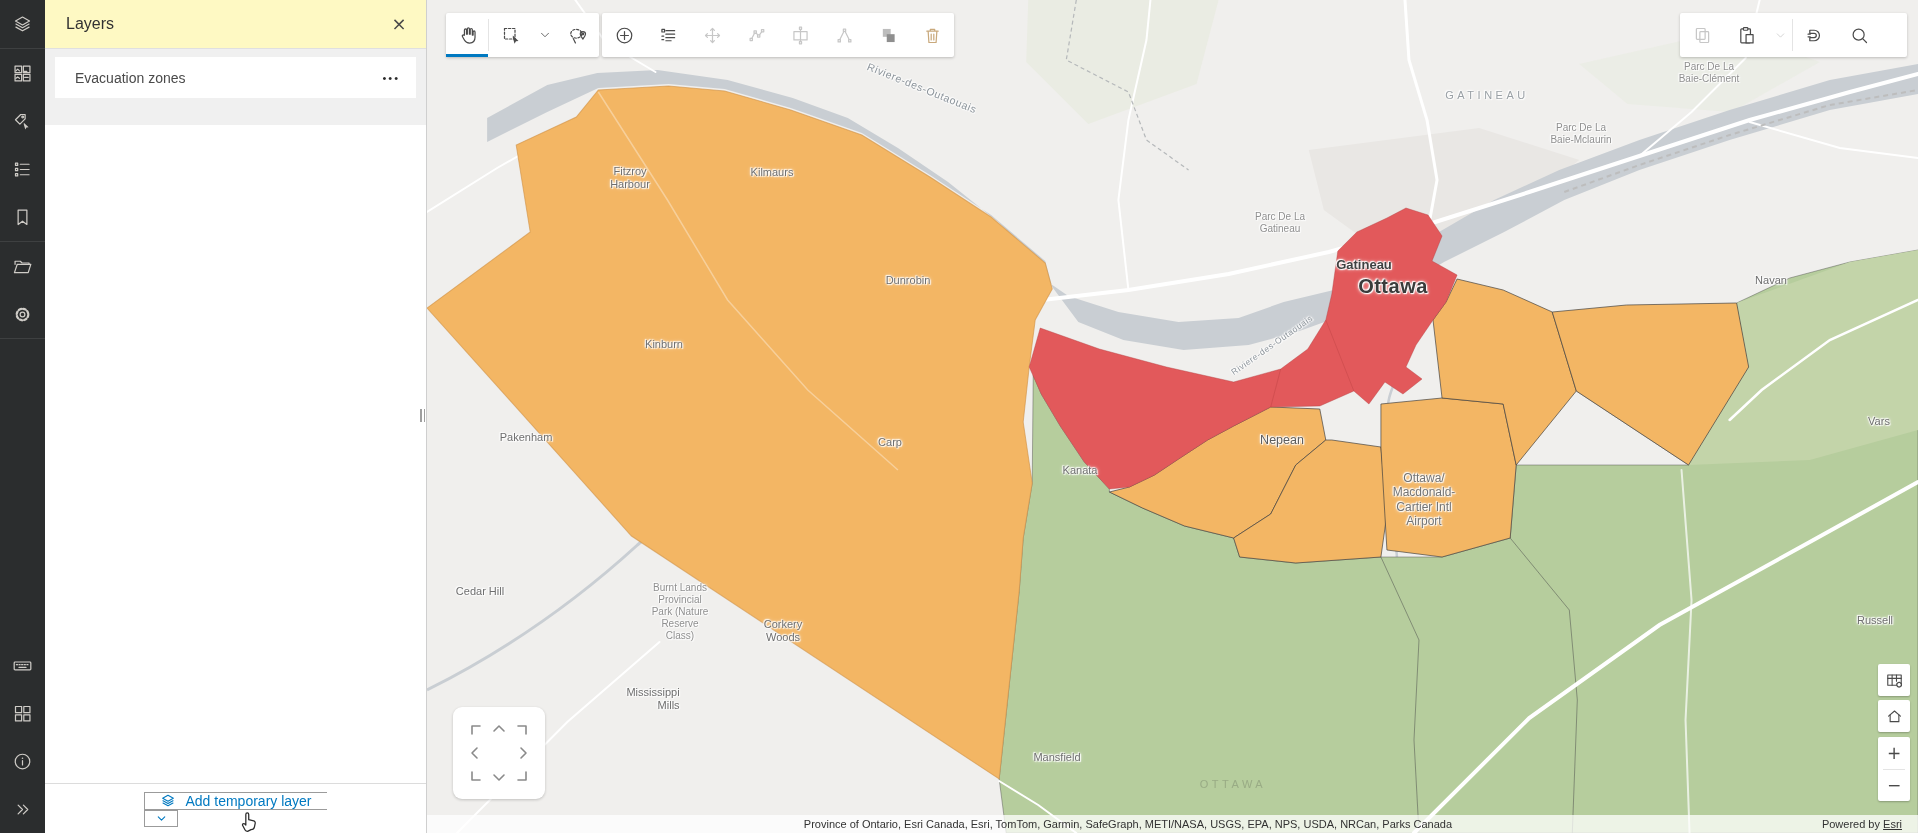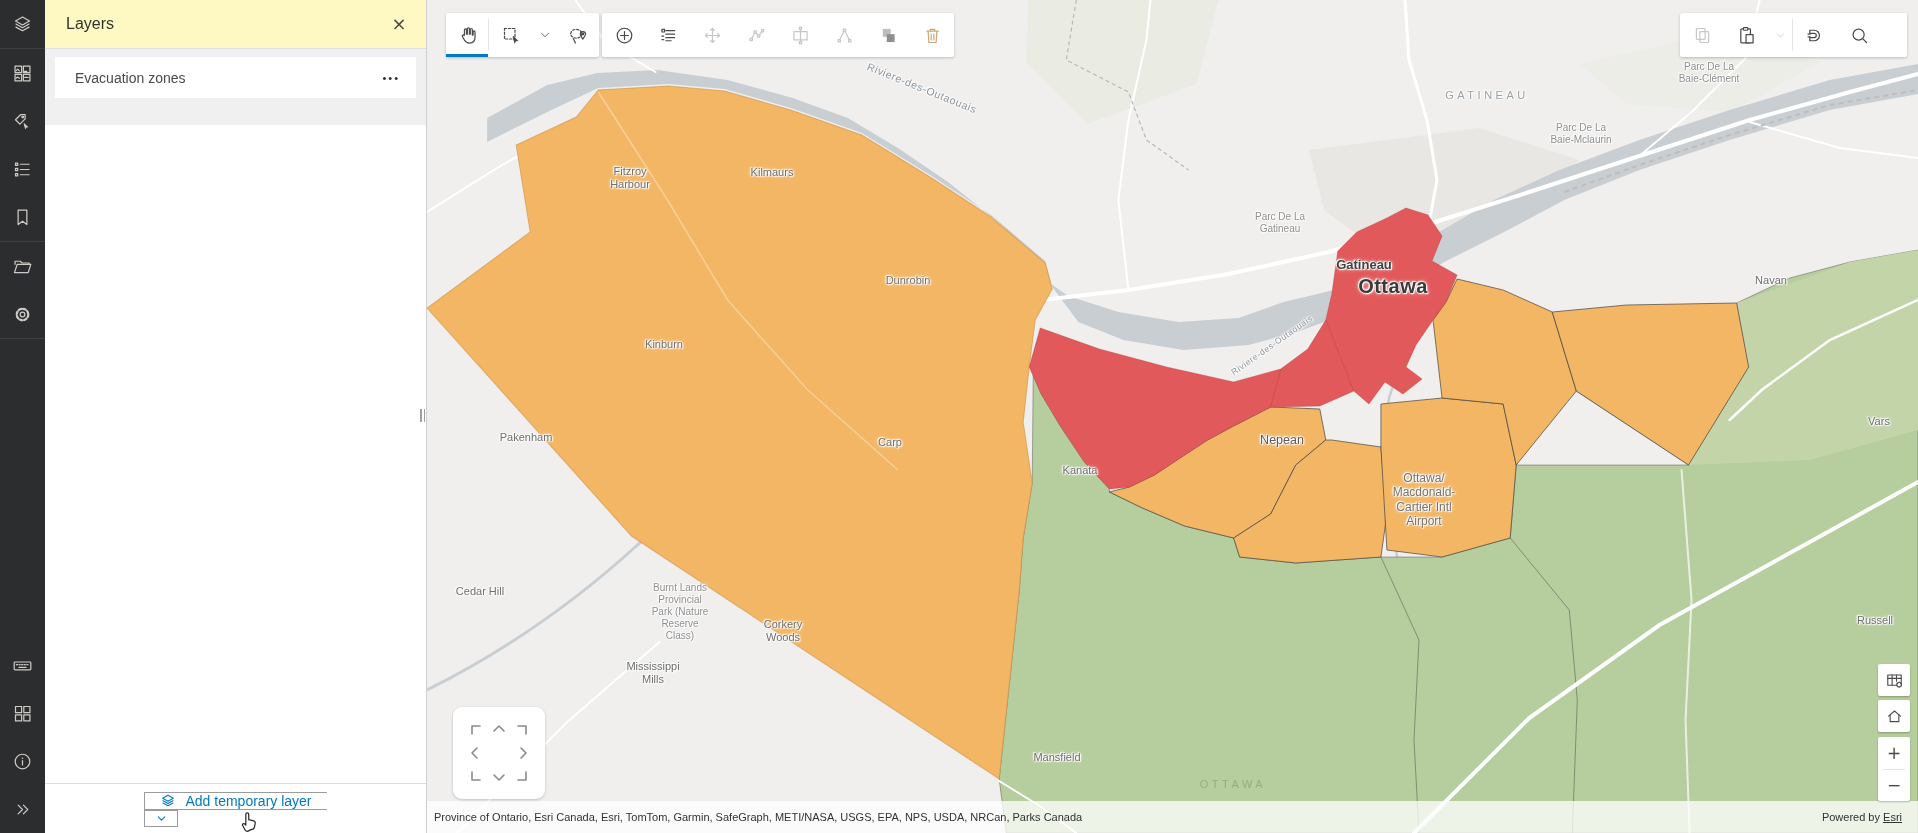--- a/index.html
+++ b/index.html
@@ -81,22 +81,22 @@
              display:flex;flex-direction:column;}
   .zoomstack button{flex:1;border:none;background:none;color:#4a4a4a;font-size:17px;cursor:pointer;
                     font-family:"DejaVu Sans",sans-serif;padding:0;}
   .zoomstack .hsep{height:1px;background:#e4e4e4;margin:0 5px;}
 
   
   .navpad{position:absolute;left:453px;top:707px;width:92px;height:92px;background:#fff;
           border-radius:9px;box-shadow:0 1px 3px rgba(0,0,0,.2);z-index:20;}
 
   
-  .attrib{position:absolute;left:427px;right:0;bottom:0;height:32px;background:rgba(255,255,255,.75);
-          z-index:15;display:flex;align-items:center;font-size:11px;color:#323232;}
+  .attrib{position:absolute;left:427px;right:0;bottom:0;height:18px;background:rgba(255,255,255,.75);
+          z-index:15;display:flex;align-items:center;font-size:11px;color:#323232;text-align:center;}
   .attrib .srcs{padding-left:7px;flex:1;white-space:nowrap;overflow:hidden;}
   .attrib .pow{padding-right:16px;white-space:nowrap;}
   .attrib .pow a{color:#323232;text-decoration:underline;cursor:pointer;}
 
   .cursor-float{position:absolute;left:238px;top:809px;width:25px;height:25px;z-index:60;pointer-events:none;}
 </style>
 </head>
 <body>
 
 <div id="app">
@@ -159,21 +159,21 @@
         <div class="mlabel town" style="left: 203px; top: 178px;">Fitzroy
 Harbour</div>
         <div class="mlabel town" style="left: 345px; top: 173px;">Kilmaurs</div>
         <div class="mlabel town" style="left: 481px; top: 281px;">Dunrobin</div>
         <div class="mlabel town" style="left: 237px; top: 345px;">Kinburn</div>
         <div class="mlabel town" style="left: 463px; top: 443px;">Carp</div>
         <div class="mlabel town" style="left: 59px; top: 438px; margin-left: 40px;">Pakenham</div>
         <div class="mlabel town" style="left: 53px; top: 592px;">Cedar Hill</div>
         <div class="mlabel town" style="left: 356px; top: 631px;">Corkery
 Woods</div>
-        <div class="mlabel town" style="left: 226px; top: 673px;">Mississippi
+        <div class="mlabel town" style="left: 226px; top: 699px; text-align: right;">Mississippi
 Mills</div>
         <div class="mlabel town" style="left: 653px; top: 471px;">Kanata</div>
         <div class="mlabel town-big" style="left: 855px; top: 440px;">Nepean</div>
         <div class="mlabel town-sm" style="left: 997px; top: 500px;">Ottawa/
 Macdonald-
 Cartier Intl
 Airport</div>
         <div class="mlabel town" style="left: 1344px; top: 281px;">Navan</div>
         <div class="mlabel town" style="left: 1452px; top: 422px;">Vars</div>
         <div class="mlabel town" style="left: 1448px; top: 621px;">Russell</div>

